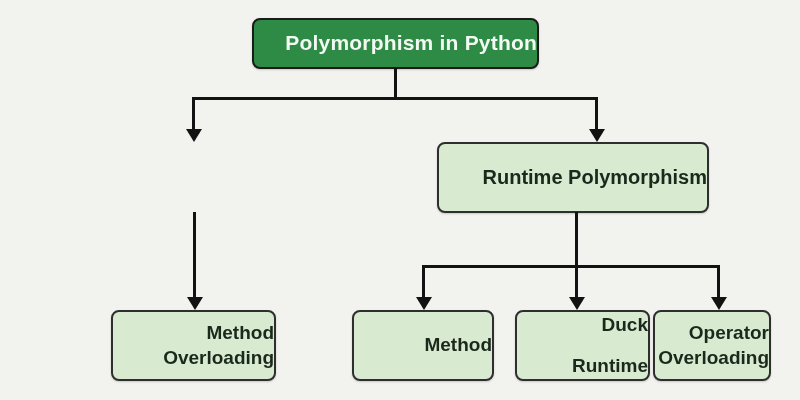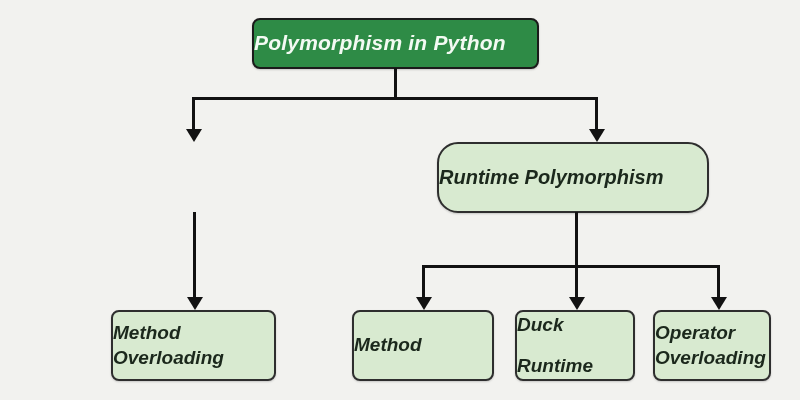--- a/index.html
+++ b/index.html
@@ -17,49 +17,48 @@
     width: 800px; height: 400px;
     background: var(--background);
     font-family: "Liberation Sans", "DejaVu Sans", sans-serif;
     overflow: hidden;
   }
   .canvas { position: relative; width: 800px; height: 400px; }
 
   .node {
     position: absolute;
     display: flex; flex-direction: column;
-    align-items: flex-start; justify-content: center;
+    align-items: flex-end; justify-content: center;
     text-align: center;
     font-weight: 700;
     line-height: 1.28;
     border-radius: 8px;
     box-shadow: 0 1px 2px rgba(0,0,0,0.18);
-    font-style: italic;
   }
   .node-root {
     background: var(--root-fill);
     border: 2px solid var(--root-border);
     color: var(--root-text);
     font-size: 21px;
     letter-spacing: 0.2px;
   }
   .node-leaf {
     background: var(--node-fill);
     border: 2px solid var(--node-border);
     color: var(--node-text);
     font-size: 19px;
   }
 
   
   #n-root        { left: 252px; top: 18px;  width: 287px; height: 51px; }
   #n-compile     { left: 20px;  top: 142px; width: 364px; height: 71px; font-size: 19px; }
-  #n-runtime     { left: 437px; top: 142px; width: 272px; height: 71px; font-size: 20px; border-radius: 21px; }
+  #n-runtime     { left: 437px; top: 142px; width: 272px; height: 71px; font-size: 20px; }
   #n-overloading { left: 111px; top: 310px; width: 165px; height: 71px; }
   #n-overriding  { left: 352px; top: 310px; width: 142px; height: 71px; }
-  #n-duck        { left: 515px; top: 310px; width: 120px; height: 71px; gap: 16px; }
+  #n-duck        { left: 515px; top: 310px; width: 135px; height: 71px; gap: 16px; }
   #n-opoverload  { left: 653px; top: 310px; width: 118px; height: 71px; }
 
   
   .vline { position: absolute; width: 3px; background: var(--line); }
   .hline { position: absolute; height: 3px; background: var(--line); }
   .arrowhead {
     position: absolute; width: 0; height: 0;
     border-left: 8px solid transparent;
     border-right: 8px solid transparent;
     border-top: 13px solid var(--line);

